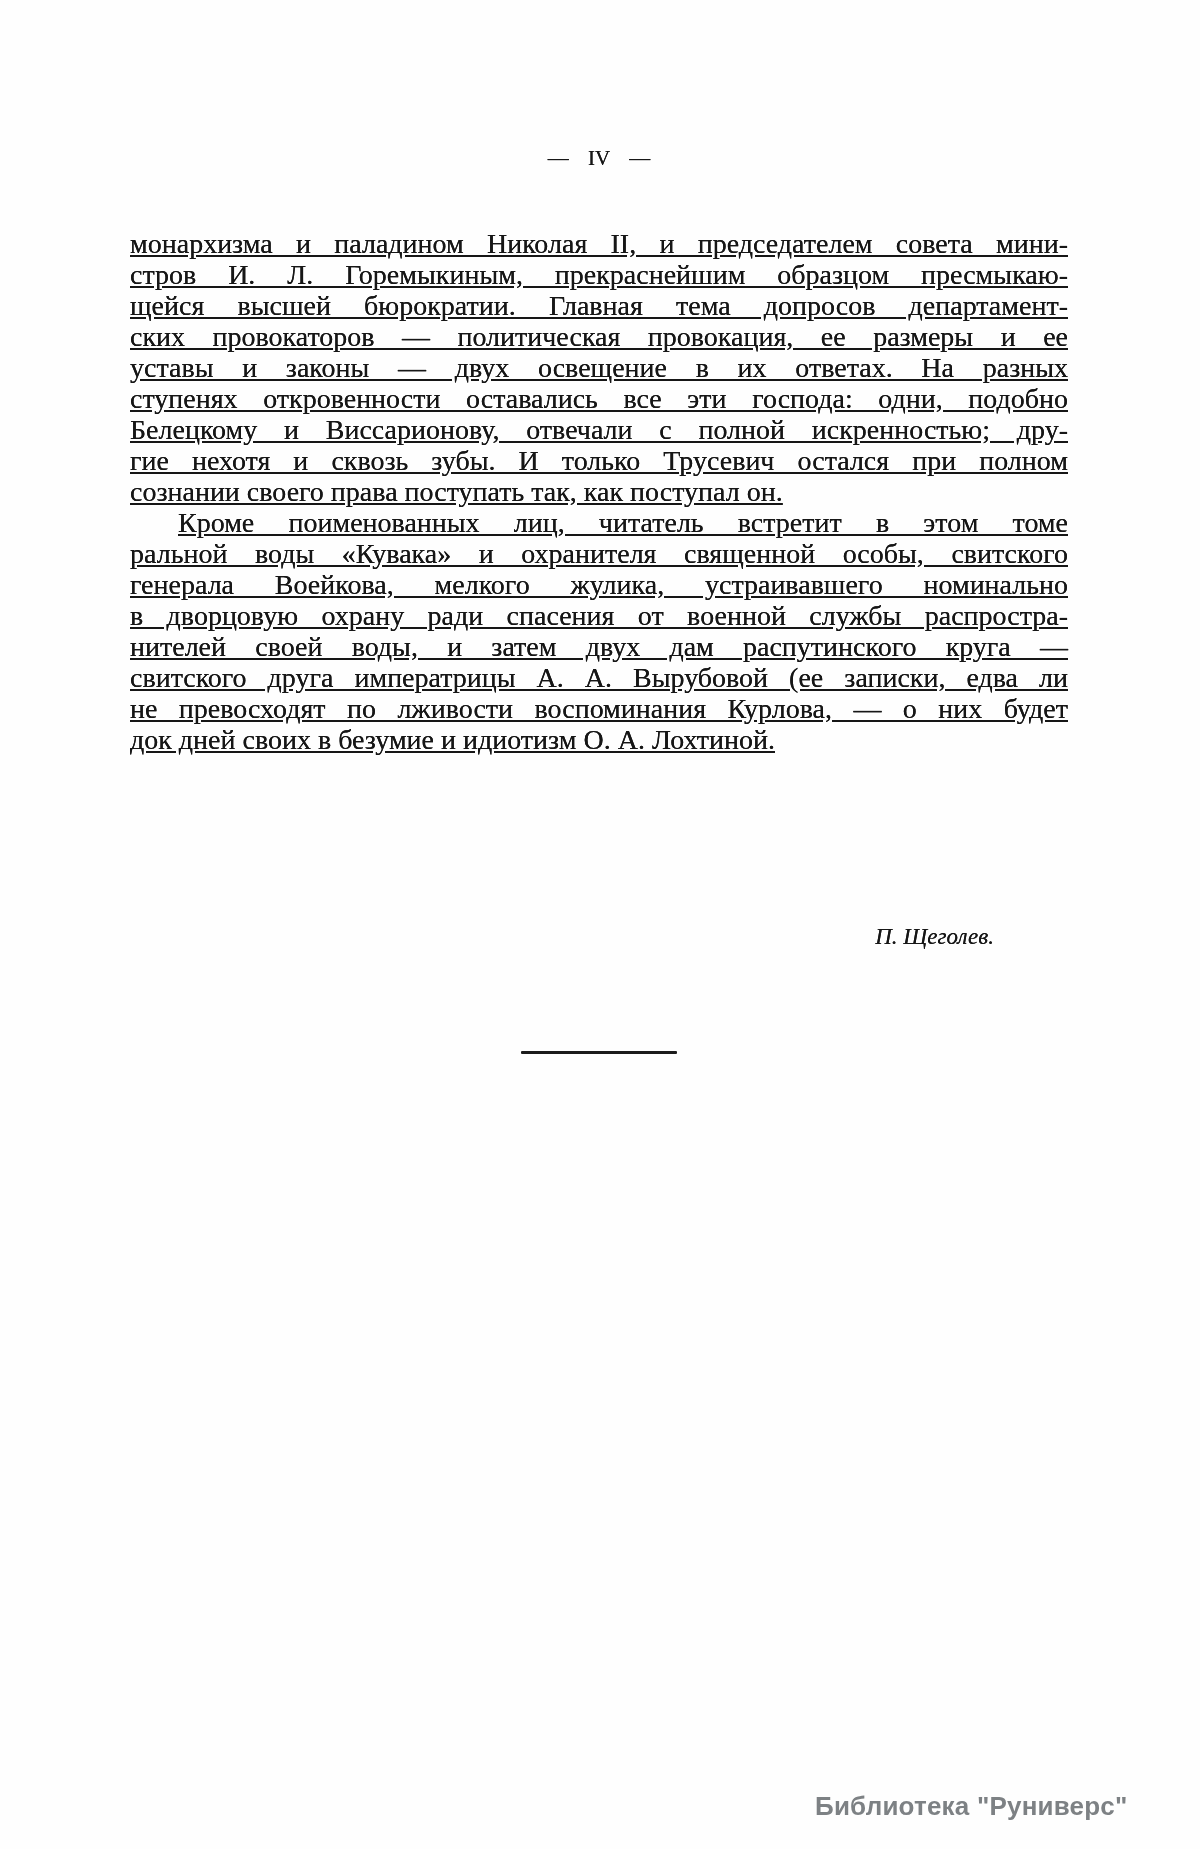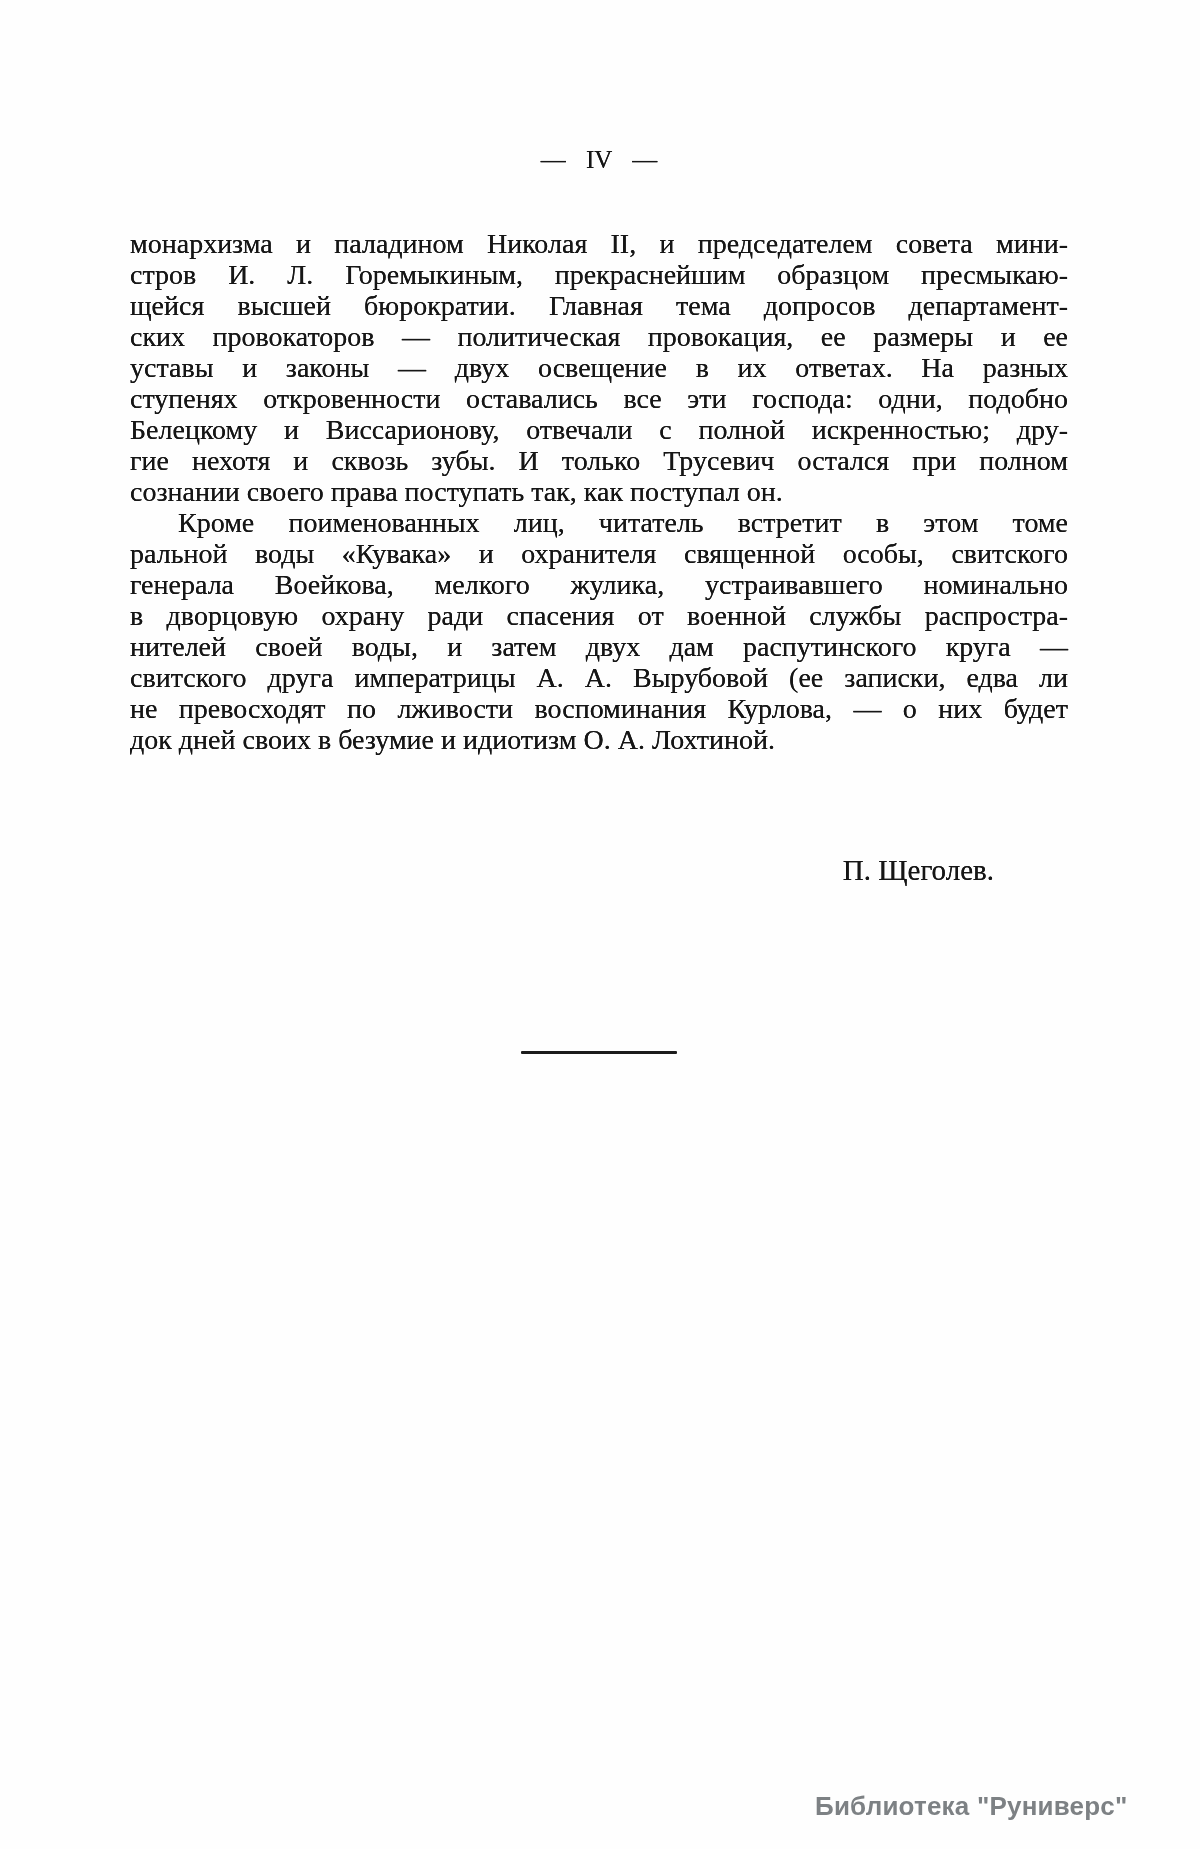--- a/index.html
+++ b/index.html
@@ -19,54 +19,56 @@
     position: absolute;
     inset: 0;
     background: #fefefe;
   }
   .page-header {
     position: absolute;
     top: 146px;
     left: 130px;
     width: 938px;
     text-align: center;
-    font-size: 25px;
+    font-size: 21px;
     word-spacing: 14px;
     color: #161616;
     text-shadow: 0 0 0.5px currentColor;
   }
   .text-block {
     position: absolute;
     top: 228px;
     left: 130px;
     width: 938px;
     font-size: 28px;
     line-height: 31px;
     text-shadow: 0 0 0.5px currentColor;
   }
   .para .line {
     text-align: justify;
     text-align-last: justify;
     white-space: normal;
+    text-decoration: underline;
   }
   .para .line.last {
     text-align-last: left;
   }
   .para.indent-first .line:first-child {
     text-indent: 48px;
   }
   .signature {
     position: absolute;
-    top: 854px;
+    top: 924px;
     left: 130px;
     width: 938px;
     box-sizing: border-box;
     padding-right: 74px;
     text-align: right;
-    font-size: 29px;
+    font-style: italic;
+    font-size: 23px;
     text-shadow: 0 0 0.5px currentColor;
   }
   .divider {
     position: absolute;
     top: 1051px;
     left: 521px;
     width: 156px;
     height: 3px;
     background: #1c1c1c;
     border-radius: 1px;

